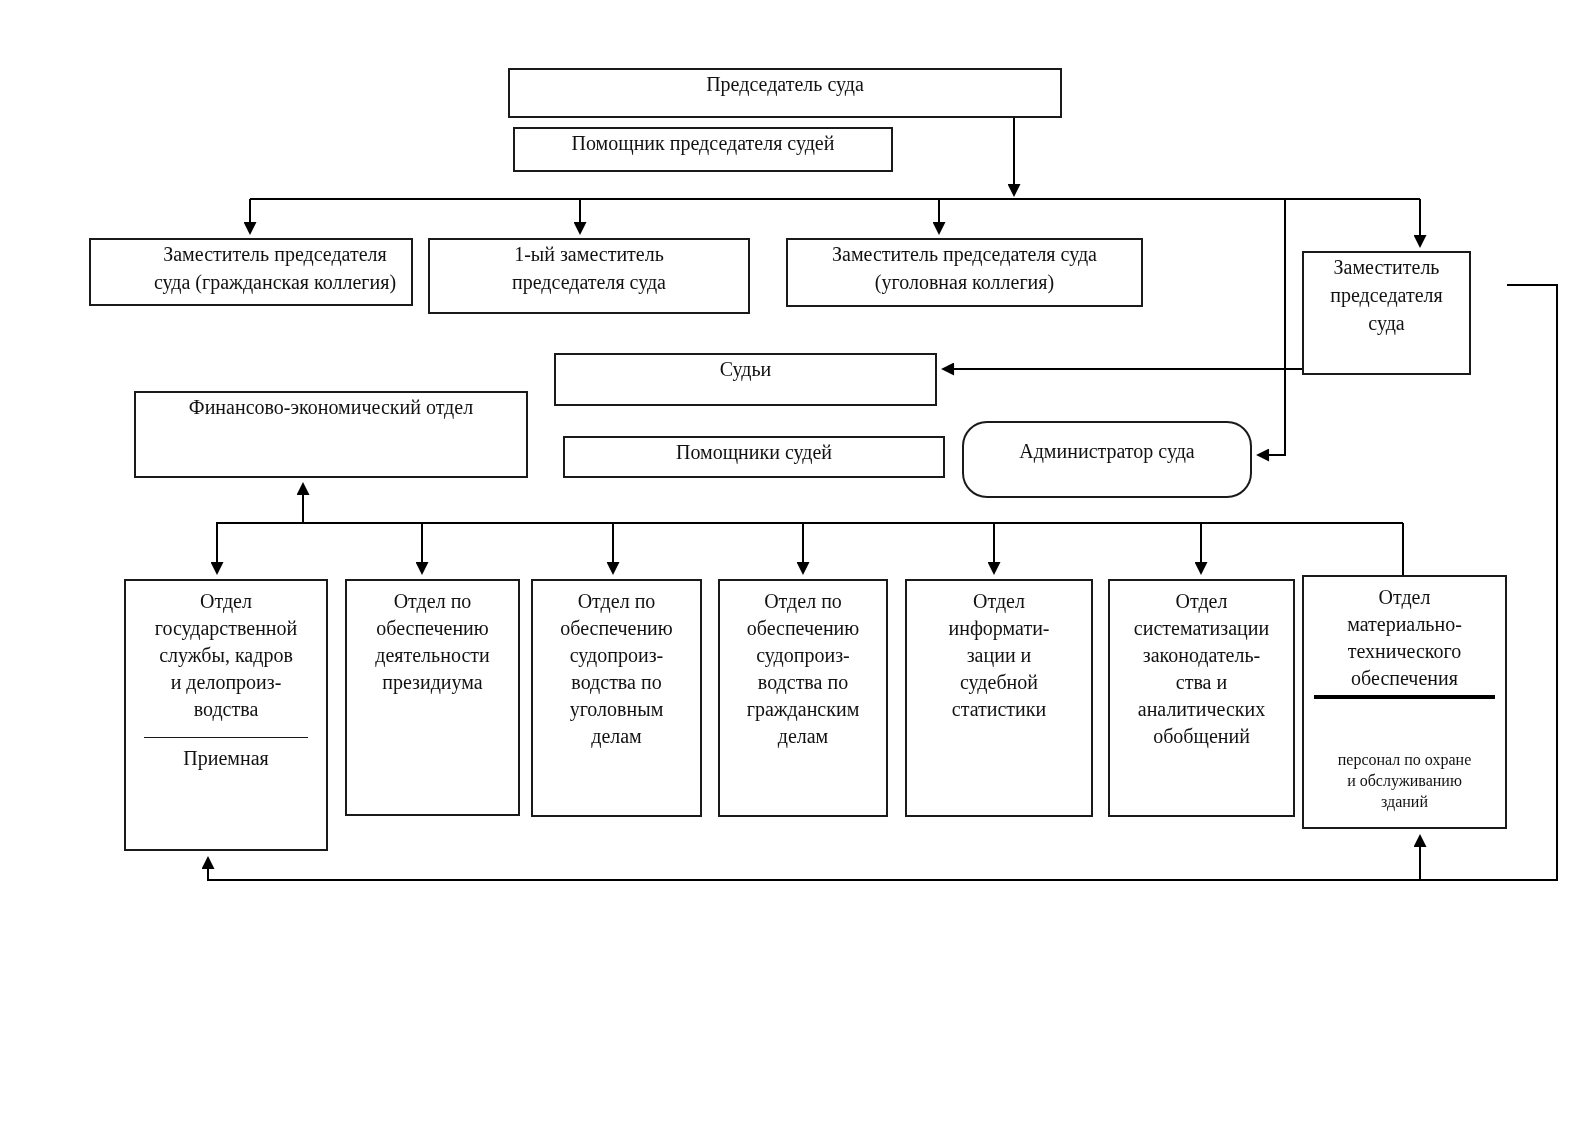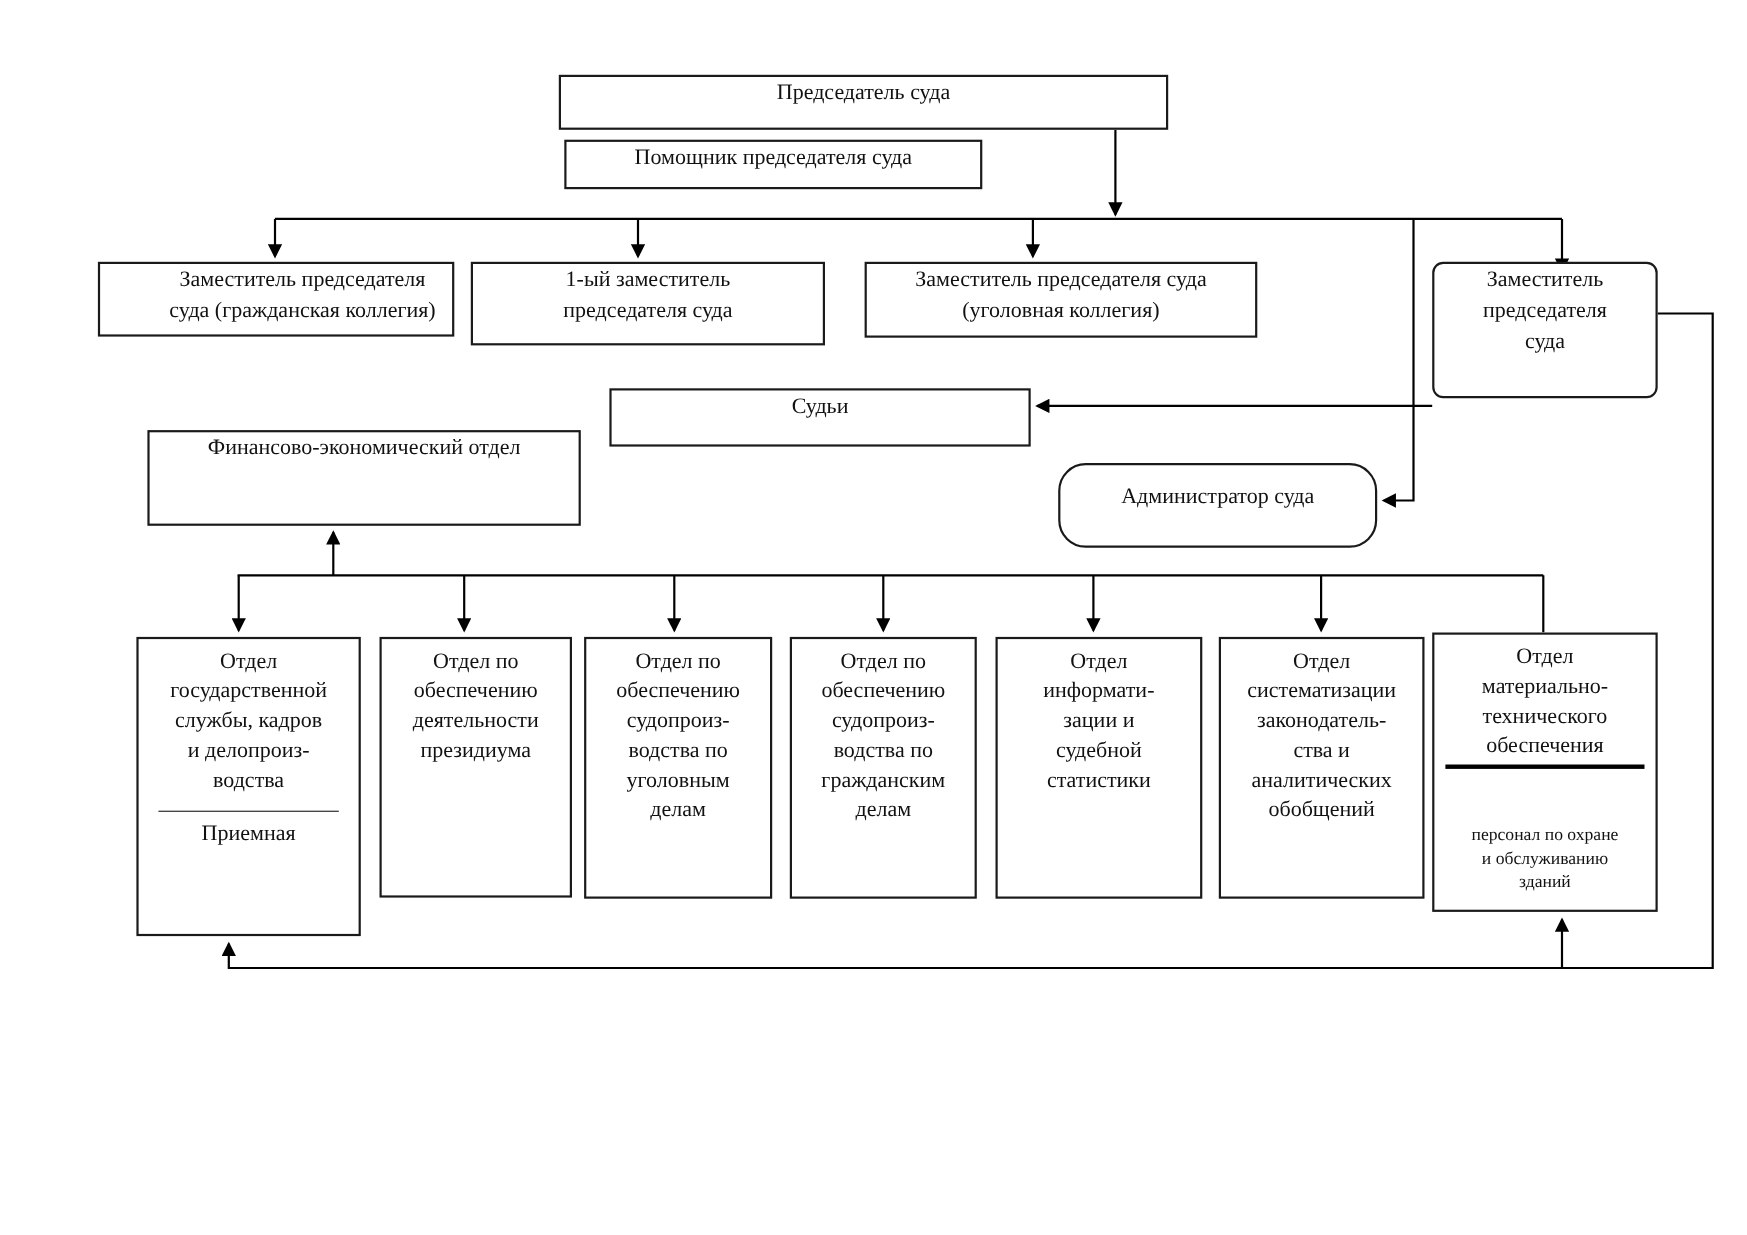--- a/index.html
+++ b/index.html
@@ -54,21 +54,21 @@
     font-size: 16px;
     line-height: 21px;
     margin-top: 40px;
   }
   
   #n-chairman            { left: 508px;  top: 68px;  width: 554px; height: 50px; font-size: 21px; }
   #n-chairman-assistant  { left: 513px;  top: 127px; width: 380px; height: 45px; }
   #n-deputy-civil        { left: 89px;   top: 238px; width: 324px; height: 68px; padding-left: 48px; }
   #n-first-deputy        { left: 428px;  top: 238px; width: 322px; height: 76px; }
   #n-deputy-criminal     { left: 786px;  top: 238px; width: 357px; height: 69px; }
-  #n-deputy-4            { left: 1302px; top: 238px; width: 205px; height: 124px; border-radius: 10px; }
+  #n-deputy-4            { left: 1302px; top: 251px; width: 169px; height: 124px; }
   #n-judges              { left: 554px;  top: 353px; width: 383px; height: 53px; }
   #n-finance             { left: 134px;  top: 391px; width: 394px; height: 87px; }
   #n-judge-assistants    { left: 563px;  top: 436px; width: 382px; height: 42px; }
   #n-administrator       { left: 962px;  top: 421px; width: 290px; height: 77px; align-items: flex-start; border-radius: 25px; }
   #n-administrator .label{ padding-top: 14px; }
   #n-dept-hr             { left: 124px;  top: 579px; width: 204px; height: 272px; }
   #n-dept-presidium      { left: 345px;  top: 579px; width: 175px; height: 237px; }
   #n-dept-criminal       { left: 531px;  top: 579px; width: 171px; height: 238px; }
   #n-dept-civil          { left: 718px;  top: 579px; width: 170px; height: 238px; }
   #n-dept-info           { left: 905px;  top: 579px; width: 188px; height: 238px; }
@@ -118,21 +118,21 @@
       <path d="M1201 523 V573" marker-end="url(#arr)"></path>
       <path d="M1403 523 V575"></path>
     </g>
   </svg>
 
   <div class="node" id="n-chairman">
     <div class="label">Председатель суда</div>
   </div>
 
   <div class="node" id="n-chairman-assistant">
-    <div class="label">Помощник председателя суда</div>
+    <div class="label">Помощник председателя судей</div>
   </div>
 
   <div class="node" id="n-deputy-civil">
     <div class="label">Заместитель председателя
 суда (гражданская коллегия)</div>
   </div>
 
   <div class="node" id="n-first-deputy">
     <div class="label">1-ый заместитель
 председателя суда</div>
@@ -150,20 +150,23 @@
   </div>
 
   <div class="node" id="n-finance">
     <div class="label">Финансово-экономический отдел</div>
   </div>
 
   <div class="node" id="n-judges">
     <div class="label">Судьи</div>
   </div>
 
+  <div class="node" id="n-judge-assistants">
+    <div class="label">Помощники судей</div>
+  </div>
 
   <div class="node" id="n-administrator">
     <div class="label">Администратор суда</div>
   </div>
 
   <div class="node toplabel" id="n-dept-hr">
     <div class="label">Отдел
 государственной
 службы, кадров
 и делопроиз-

